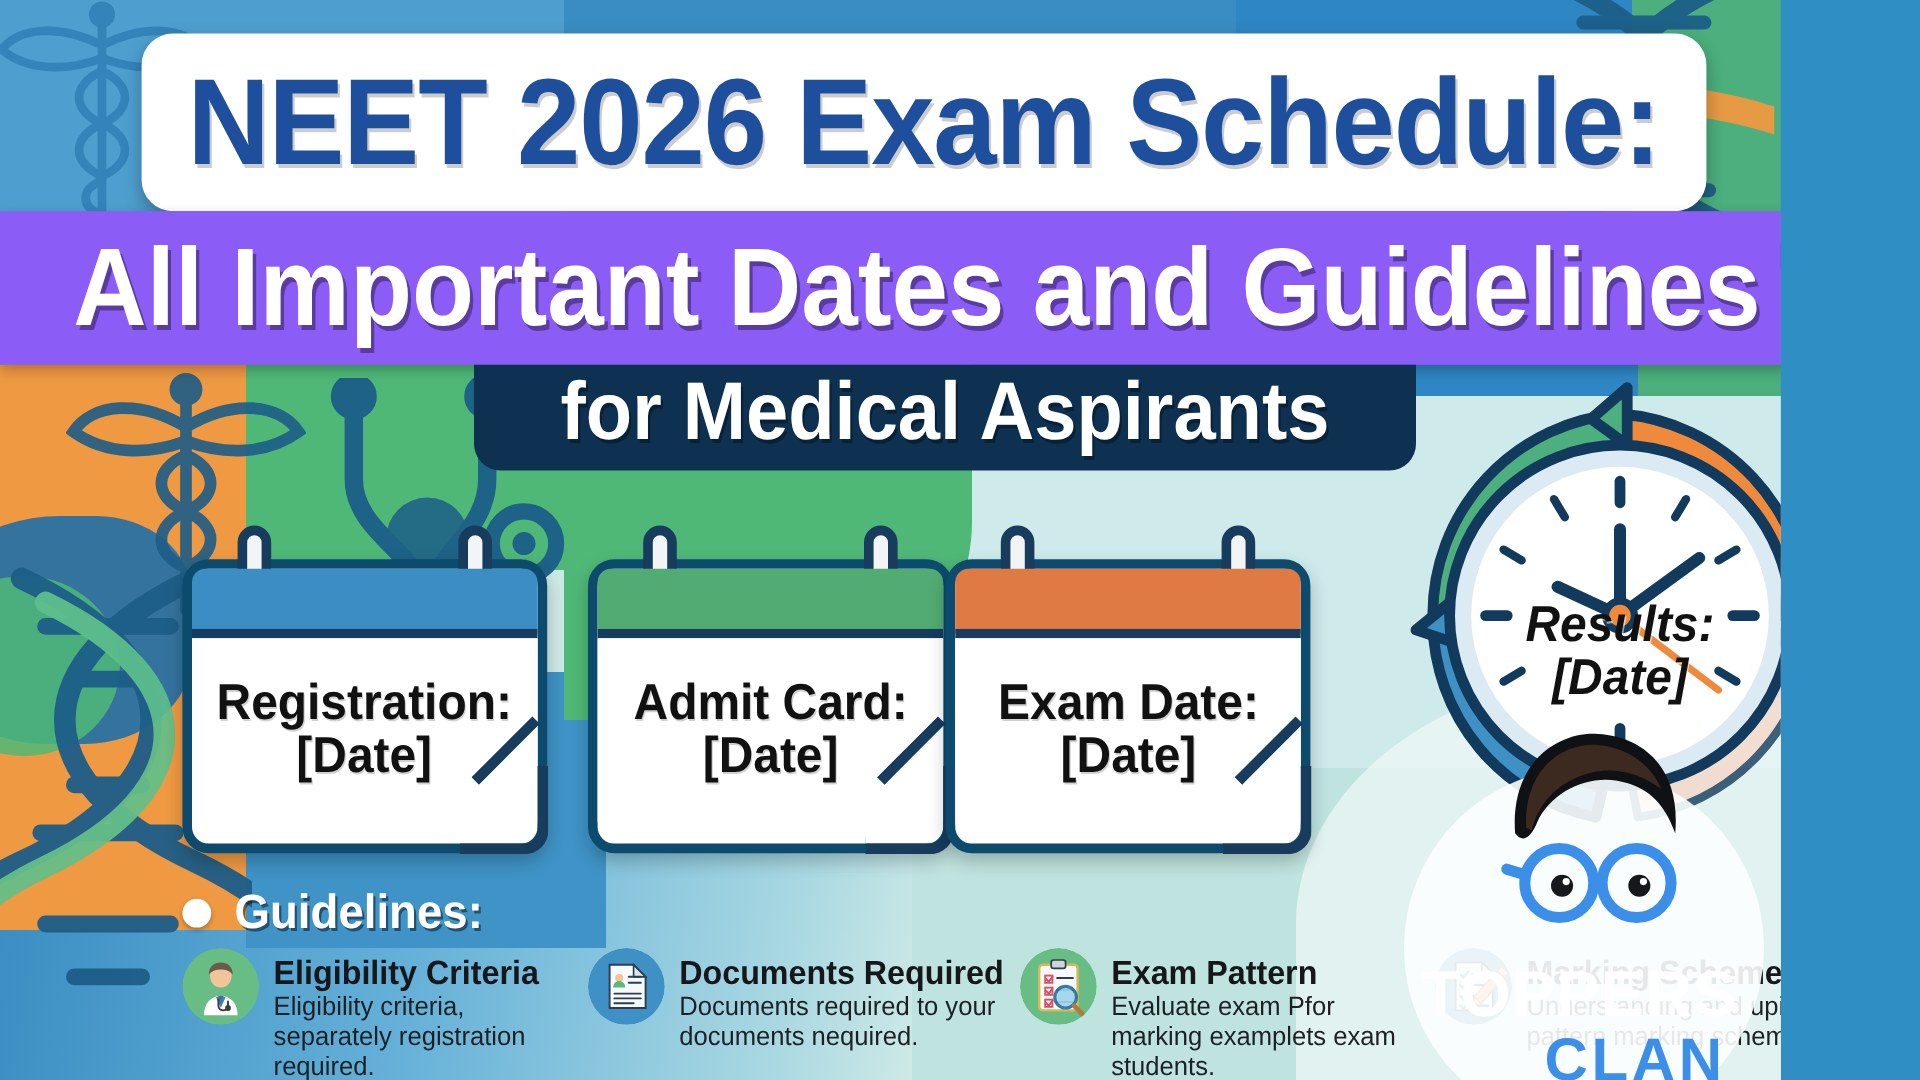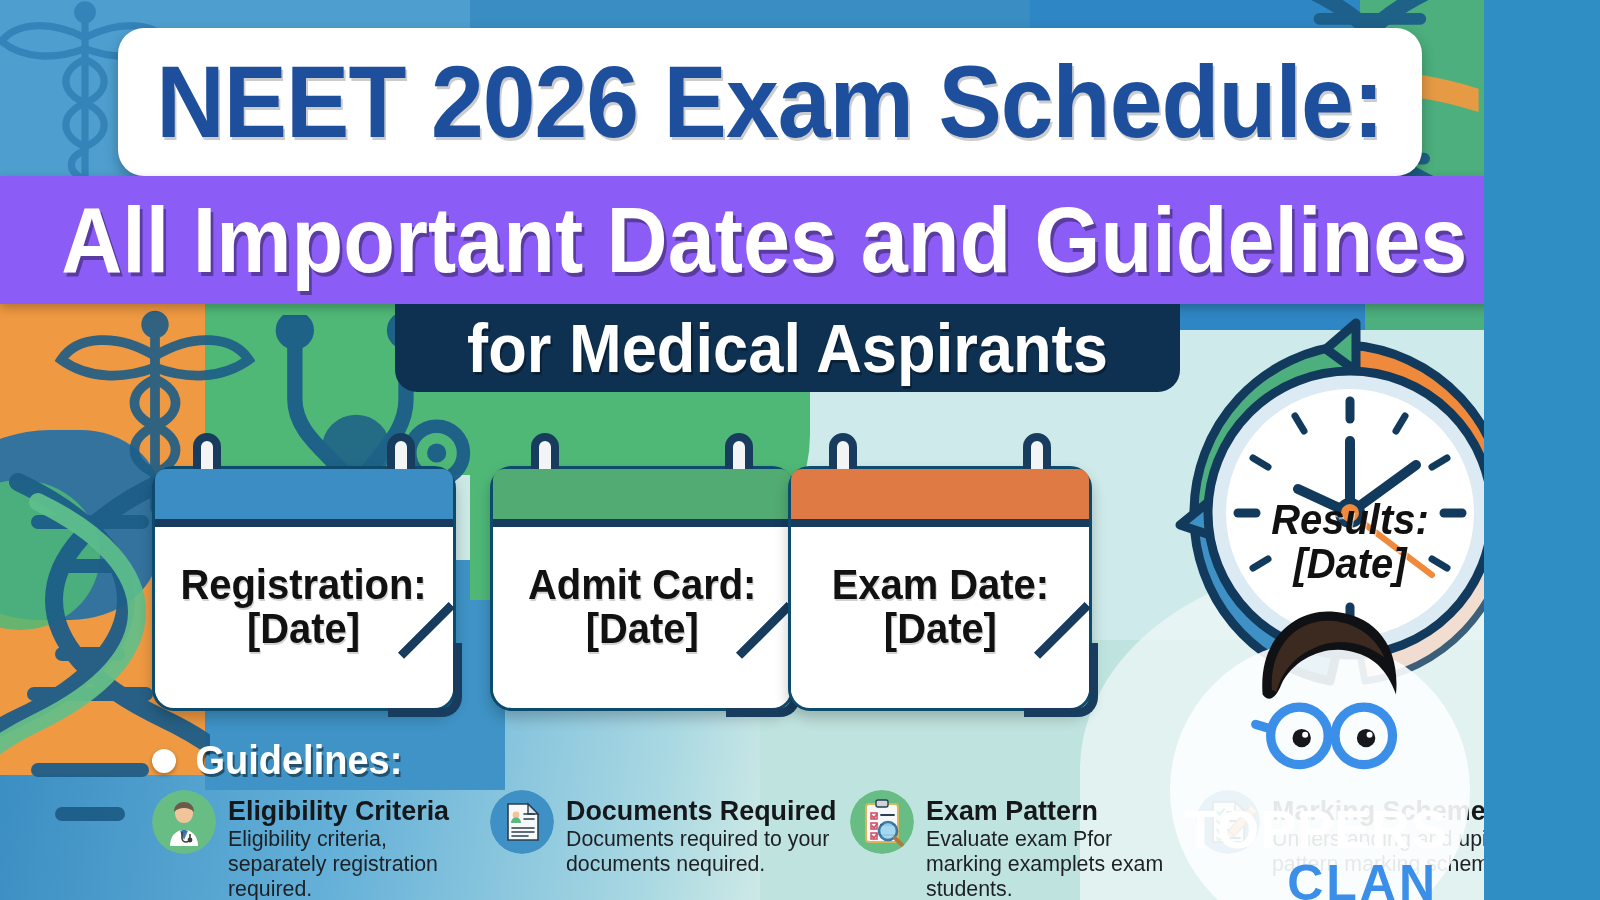--- a/index.html
+++ b/index.html
@@ -94,33 +94,33 @@
   .band2-text {
     font-family:"Liberation Sans Narrow","Liberation Sans",sans-serif;
     font-weight:700; font-size:92px; color:#ffffff; white-space:nowrap;
     transform: scaleX(.92);
     text-shadow: 3px 4px 0 rgba(0,0,0,.35);
   }
 
   .band3 {
     position:absolute; left:395px; top:304px; width:785px; height:88px;
     background:#0e3152; border-radius:0 0 22px 22px;
-    display:flex; align-items:center; justify-content:center;
+    display:flex; justify-content:center;
   }
   .band3-text {
     font-family:"Liberation Sans Narrow","Liberation Sans",sans-serif;
     font-weight:700; font-size:68px; color:#ffffff; white-space:nowrap;
     transform: scaleX(.93);
     text-shadow: 2px 3px 0 rgba(0,0,0,.32);
   }
 
   
   .cal {
     position:absolute; top:466px; width:304px; height:245px;
-    border:3px solid #0c4a6e; border-radius:22px;
+    border:8px solid #0c4a6e; border-radius:22px;
     background:#ffffff; overflow:visible;
     box-shadow:0 7px 14px rgba(0,0,0,.22);
   }
   .cal-head {
     height:58px; width:100%;
     border-radius:11px 11px 0 0;
     border-bottom:8px solid #173c5e;
     position:relative;
   }
   .cal-body {

